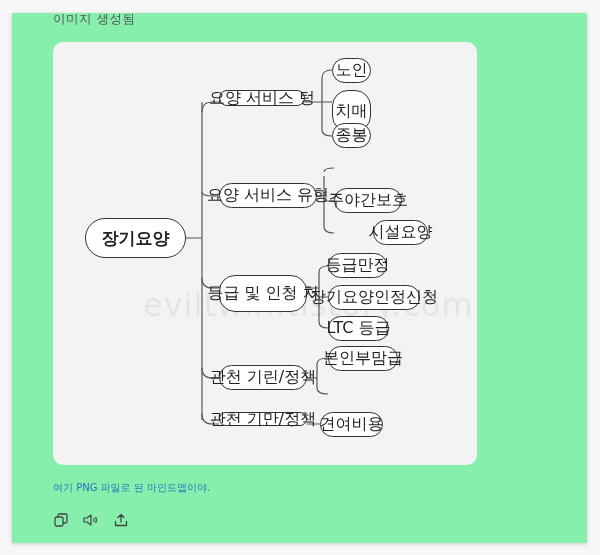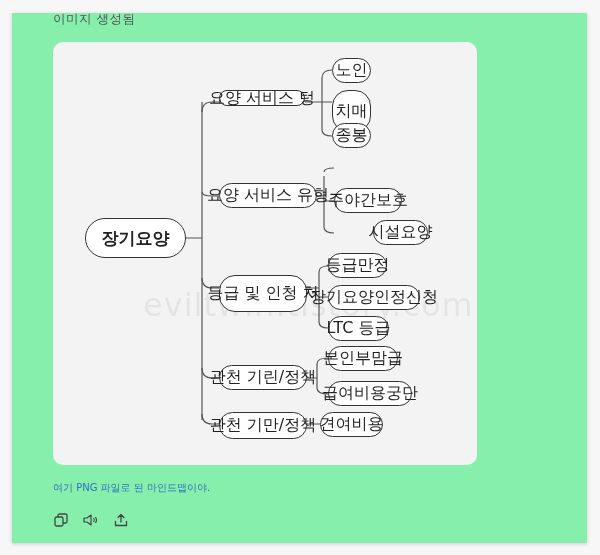--- a/index.html
+++ b/index.html
@@ -72,23 +72,22 @@
     <div class="node" style="left:281px;top:146px;width:68px;height:25px;">주야간보호</div>
     <div class="node" style="left:281px;top:178px;width:55px;height:25px;margin-left:39px;">시설요양</div>
 
     <div class="node" style="left:166px;top:233px;width:88px;height:37px;">등급 및 인청 처</div>
     <div class="node" style="left:275px;top:211px;width:59px;height:25px;">등급만정</div>
     <div class="node" style="left:275px;top:243px;width:92px;height:25px;">장기요양인정신청</div>
     <div class="node" style="left:275px;top:274px;width:61px;height:25px;">LTC 등급</div>
 
     <div class="node" style="left:166px;top:323px;width:88px;height:25px;">관천 기린/정책</div>
     <div class="node" style="left:275px;top:304px;width:70px;height:25px;">본인부맘급</div>
-    <div class="node" style="left:275px;top:339px;width:84px;height:25px;">급여비용궁단</div>
 
-    <div class="node" style="left:166px;top:370px;width:88px;height:27px;">관천 기만/정책</div>
+    <div class="node" style="left:166px;top:370px;width:88px;height:14px;">관천 기만/정책</div>
     <div class="node" style="left:267px;top:370px;width:63px;height:25px;">견여비용</div>
   </div>
 
   <div class="reply">여기 PNG 파일로 된 마인드맵이야.</div>
 
   <div class="actions">
     <div class="act">
       <svg width="14" height="14" viewBox="0 0 14 14">
         <rect x="1" y="4" width="8" height="9" rx="1.5" fill="none" stroke="#444" stroke-width="1.3"></rect>
         <path d="M4 4 V2.5 Q4 1 5.5 1 H11.5 Q13 1 13 2.5 V8.5 Q13 10 11.5 10 H9" fill="none" stroke="#444" stroke-width="1.3"></path>

